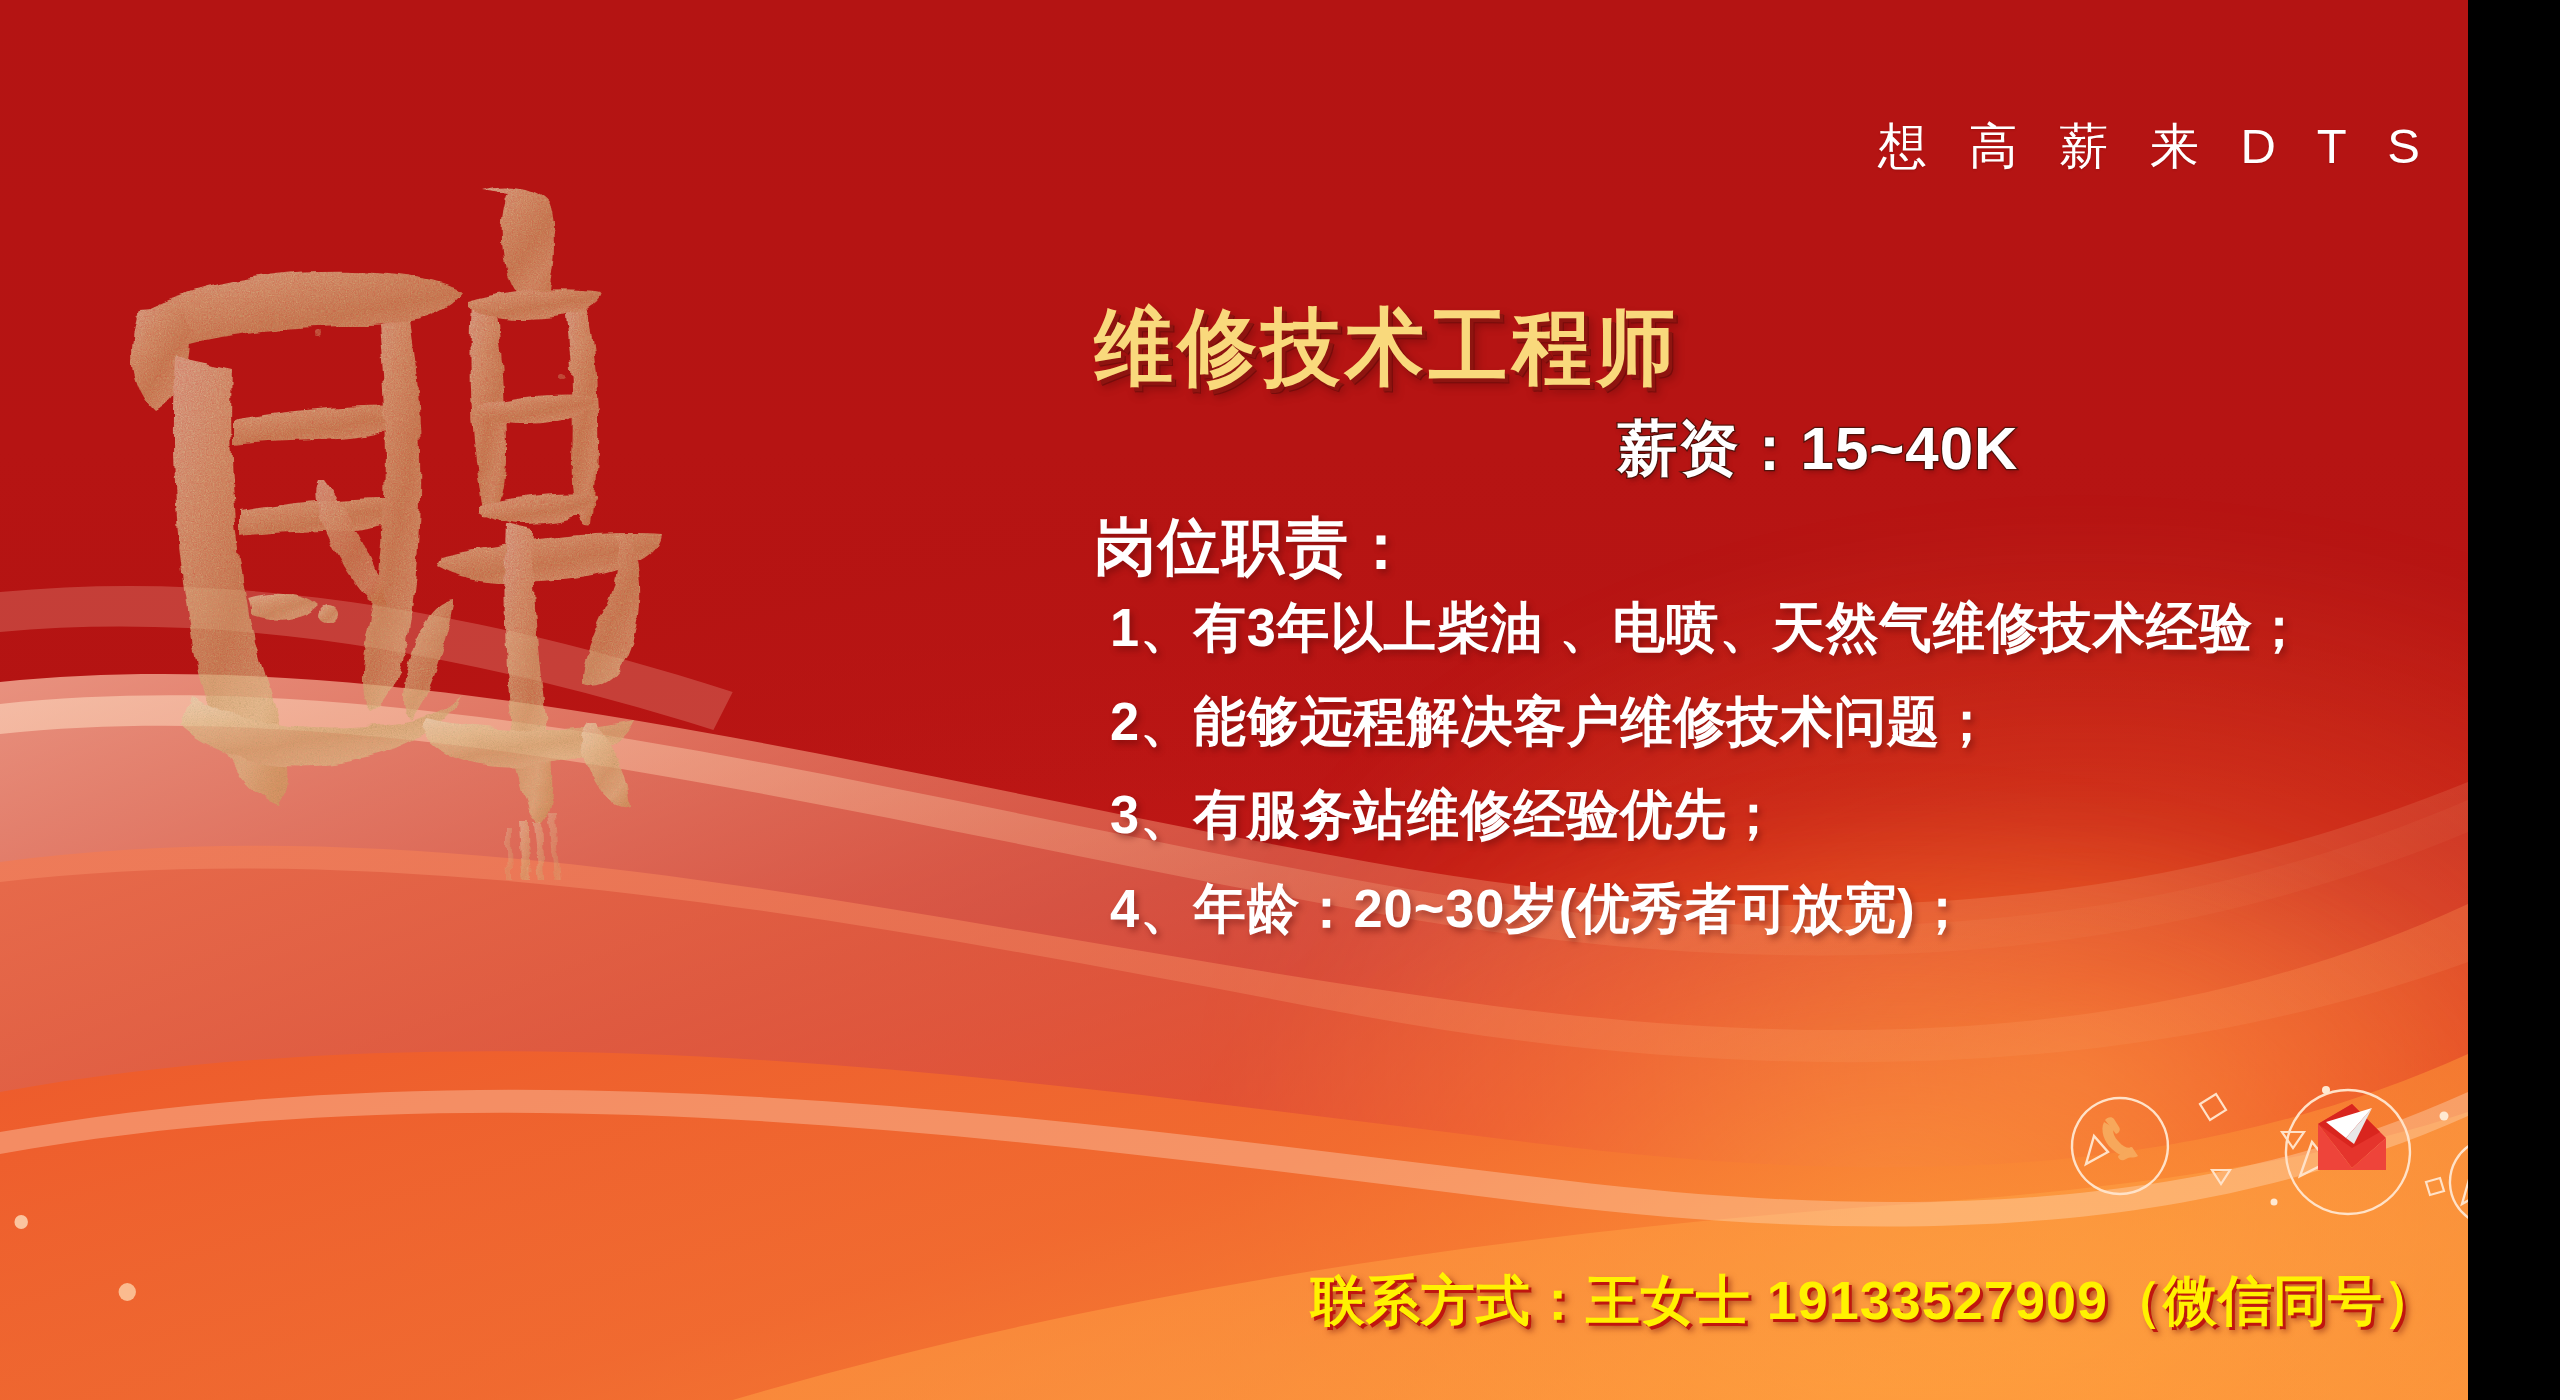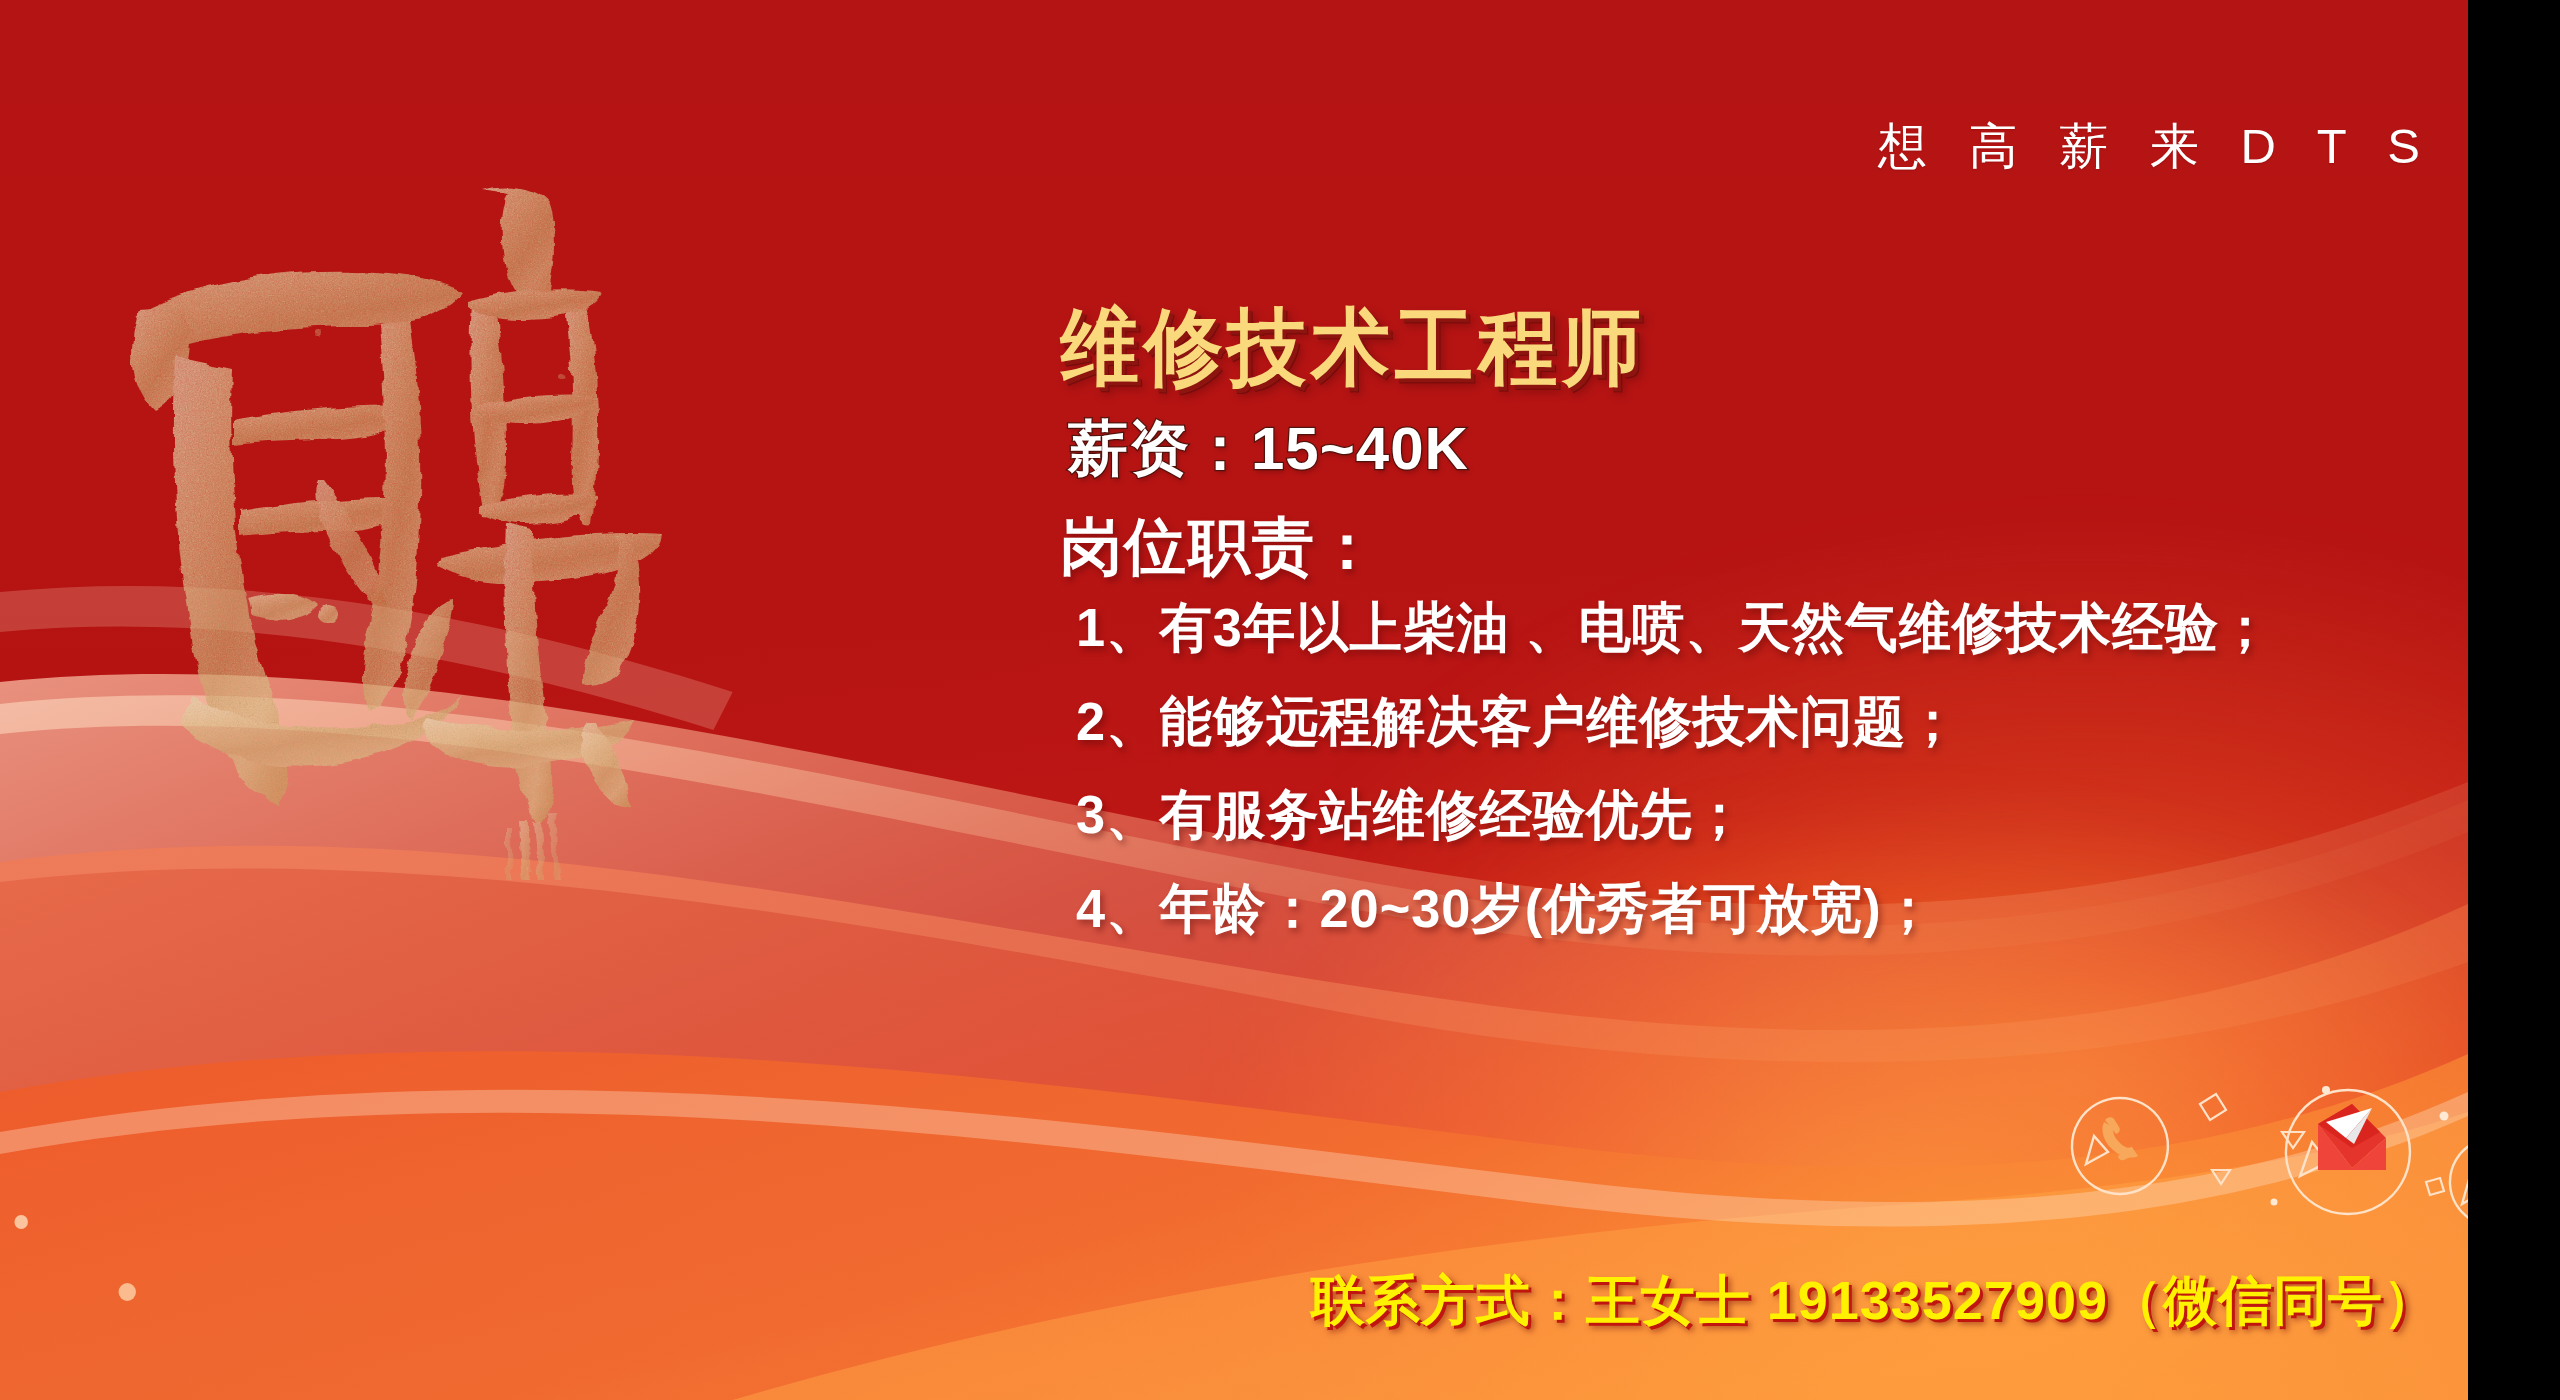--- a/index.html
+++ b/index.html
@@ -57,21 +57,21 @@
     font-weight:400;
     letter-spacing:14px;
     white-space:nowrap;
     line-height:1;
     text-shadow:0 1px 2px rgba(90,0,0,.25);
   }
 
   
   .content{
     position:absolute;
-    left:1060px;top:300px;
+    left:1094px;top:300px;
     width:1440px;
   }
 
   .job-title{
     font-size:84px;
     font-weight:700;
     color:#F9D97C;
     letter-spacing:5px;
     line-height:1.12;
     white-space:nowrap;
@@ -88,20 +88,21 @@
     font-size:60px;
     font-weight:700;
     color:#FFFFFF;
     letter-spacing:1px;
     line-height:1.15;
     white-space:nowrap;
     margin:6px 0 28px 8px;
     -webkit-text-stroke:2.5px #53160E;
     paint-order:stroke fill;
     text-shadow:2px 3px 5px rgba(70,6,6,.35);
+    text-align:center;
   }
 
   .section-head{
     font-size:62px;
     font-weight:700;
     color:#FFFFFF;
     letter-spacing:2px;
     line-height:1.15;
     white-space:nowrap;
     margin:0 0 0 0;

